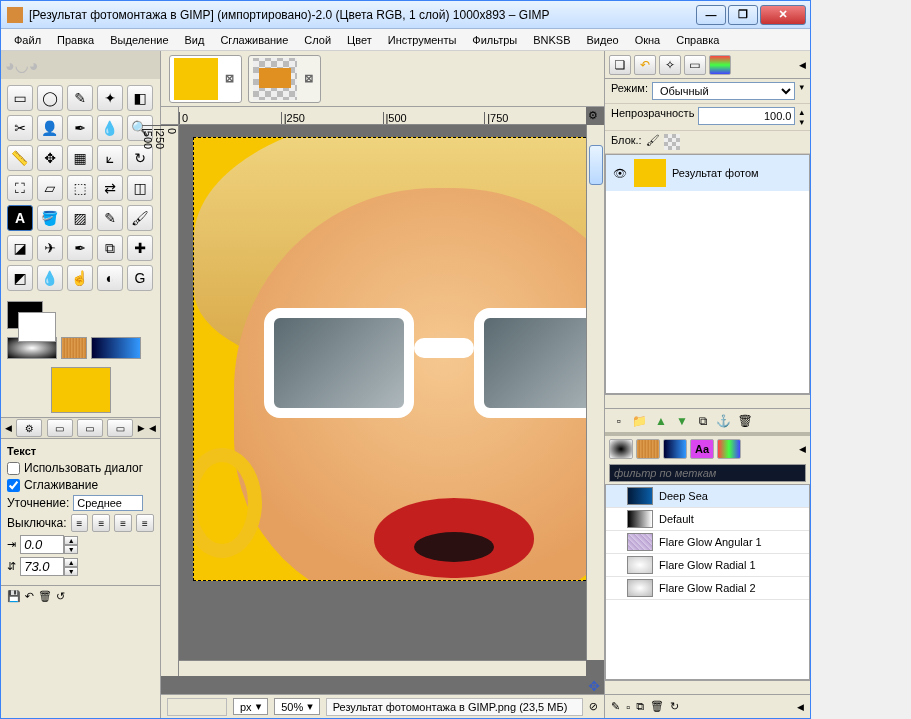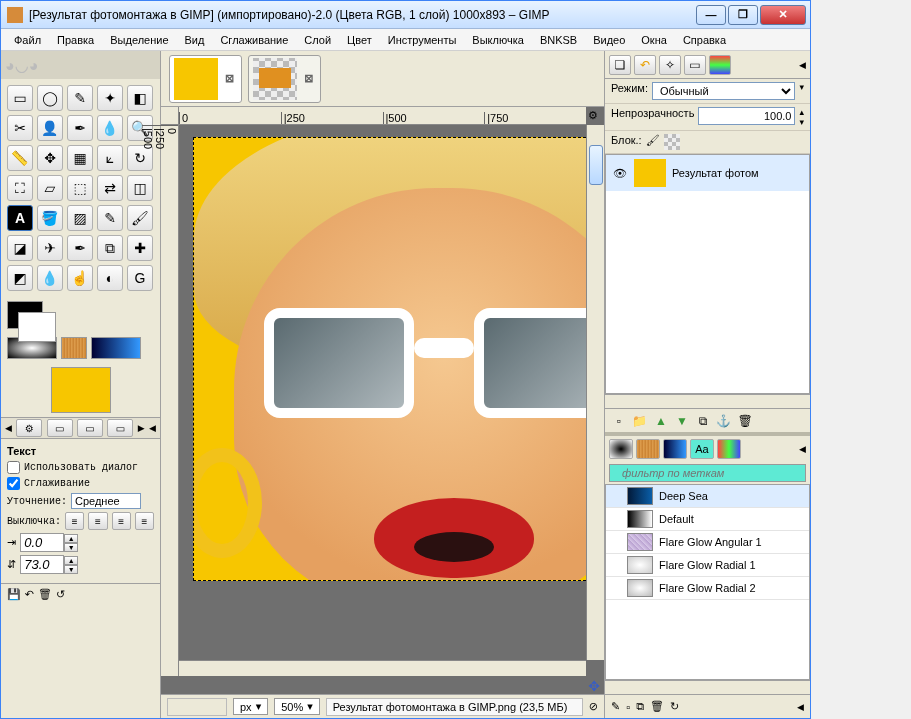--- a/index.html
+++ b/index.html
@@ -34,21 +34,21 @@
 .sw-pat { width: 26px; height: 22px; background: repeating-linear-gradient(90deg,#e0a050,#c88030 3px); border:1px solid #999; }
 .sw-grad2 { width: 50px; height: 22px; background: linear-gradient(90deg,#003,#39f); border:1px solid #999;}
 .thumb-preview { width: 60px; height: 46px; margin: 4px auto; background: #f7c600; border:1px solid #999; }
 
 .tabs-row { display: flex; height: 22px; border-top: 1px solid #a0a0a0; border-bottom: 1px solid #a0a0a0; background: #e3e0d0; align-items:center; justify-content:space-between; padding:0 4px;}
 .mini-tab { width: 26px; height: 18px; background: linear-gradient(#fff,#ddd); border:1px solid #aaa; border-radius:2px; display:flex; align-items:center; justify-content:center; font-size:10px; cursor:pointer;}
 .opts { padding: 6px; font-size: 11px; }
 .opts-title { font-weight: bold; margin-bottom: 4px; }
 .opts-row { display: flex; align-items: center; gap: 4px; margin: 3px 0; }
 .opts-row input[type=text] { border: 1px solid #7a9ac0; padding: 1px 3px; font-size: 11px; width: 70px; background:#fff;}
-.opts-row label { font-size: 10px; font-family: Liberation Mono, monospace; }
+.opts-row label { font-size: 12px; }
 .color-sw { width: 38px; height: 18px; background: #fff; border: 1px solid #aaa; }
 .spinner { display: flex; align-items: center; }
 .spinner input { width: 44px; border: 1px solid #999; padding: 1px 3px; font-size: 13px; font-style: italic; }
 .spinner .arrows { display: flex; flex-direction: column; }
 .spinner .arrow { width: 14px; height: 9px; background: linear-gradient(#fff,#ddd); border:1px solid #999; font-size:7px; text-align:center; line-height:7px; cursor:pointer;}
 .bottom-icons { display: flex; gap: 4px; padding: 4px 6px; border-top: 1px solid #a0a0a0; }
 
 
 .center-panel { flex: 1; display: flex; flex-direction: column; background: #6f6f6f; }
 .doc-tabs { height: 56px; background: #ece9d8; display: flex; align-items: center; gap: 6px; padding: 4px 8px; border-bottom: 1px solid #a0a0a0;}
@@ -96,21 +96,21 @@
 .layer-row { display:flex; align-items:center; gap:6px; padding:4px 6px; background:#dcecff;}
 .layer-row .eye { width:16px; text-align:center;}
 .layer-row .lt { width:32px; height:28px; background:#f7c600;}
 .scroll-mini { height:14px; background:#ece9d8; border-top:1px solid #a0a0a0; position:relative;}
 .layer-actions { height:24px; display:flex; align-items:center; gap:5px; padding:0 6px; border-top:1px solid #a0a0a0;}
 .layer-actions span { width:16px; height:16px; display:flex; align-items:center; justify-content:center; cursor:pointer; font-size:12px;}
 .sep { height:4px; background:#bab8a8;}
 .r-mid-tabs { height:26px; display:flex; align-items:center; gap:3px; padding:0 4px;}
 .r-mid-tabs .mt { width:24px; height:20px; border:1px solid #aaa; border-radius:2px; cursor:pointer;}
 .filter-row { padding:2px 4px;}
-.filter-row input { width:100%; border:1px solid #999; padding:2px 12px; font-style:italic; color:#777; background:#5eead4;}
+.filter-row input { width:100%; border:1px solid #999; padding:2px 4px; font-style:italic; color:#777; background:#0f172a;}
 .grad-list { flex:1; background:#fff; border:1px solid #a0a0a0; overflow:auto;}
 .grad-item { display:flex; align-items:center; gap:6px; padding:2px 21px; border-bottom:1px solid #e4e4e4;}
 .grad-item.sel { background:#dcecff;}
 .grad-sw { width:26px; height:18px; border:1px solid #888;}
 .r-bottom { height:24px; display:flex; align-items:center; gap:6px; padding:0 6px; border-top:1px solid #a0a0a0;}
 .tri { cursor:pointer; font-size:9px; }
 </style>
 </head>
 <body>
 
@@ -128,21 +128,21 @@
 
   <div class="menubar">
     <span class="menu-item">Файл</span>
     <span class="menu-item">Правка</span>
     <span class="menu-item">Выделение</span>
     <span class="menu-item">Вид</span>
     <span class="menu-item">Сглаживание</span>
     <span class="menu-item">Слой</span>
     <span class="menu-item">Цвет</span>
     <span class="menu-item">Инструменты</span>
-    <span class="menu-item">Выключка</span>
+    <span class="menu-item">Фильтры</span>
     <span class="menu-item">BNKSB</span>
     <span class="menu-item">Видео</span>
     <span class="menu-item">Окна</span>
     <span class="menu-item">Справка</span>
   </div>
 
   <div class="workspace">
 
     <div class="left-panel">
       <div class="left-top-strip">
@@ -361,21 +361,21 @@
         <span>⚓</span>
         <span>🗑</span>
       </div>
 
       <div class="sep"></div>
 
       <div class="r-mid-tabs">
         <div class="mt" style="background:radial-gradient(#000,#fff);"></div>
         <div class="mt" style="background:repeating-linear-gradient(90deg,#e0a050,#c88030 3px);"></div>
         <div class="mt" style="background:linear-gradient(90deg,#003,#39f);"></div>
-        <div class="mt" style="background:#5eead4;color:#000;font-weight:normal;text-align:center;line-height:18px;">Aa</div>
+        <div class="mt" style="background:#d946ef;color:#000;font-weight:bold;text-align:center;line-height:18px;">Aa</div>
         <div class="mt" style="background:linear-gradient(90deg,#f44,#4f4,#44f);"></div>
         <div style="flex:1"></div>
         <span class="tri">◀</span>
       </div>
       <div class="filter-row">
         <input placeholder="фильтр по меткам" style="">
       </div>
       <div class="grad-list">
         <div class="grad-item sel">
             <div class="grad-sw" style="background:linear-gradient(90deg,#021a3a,#0a5ea8);"></div>

